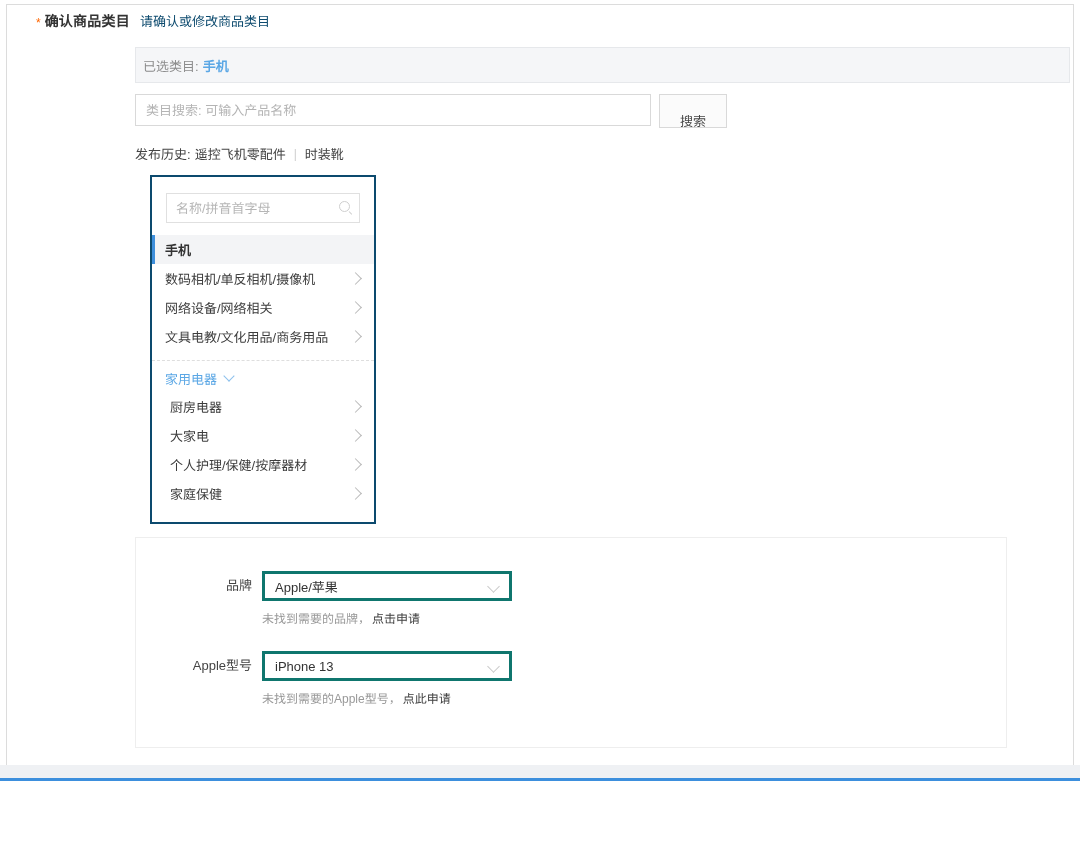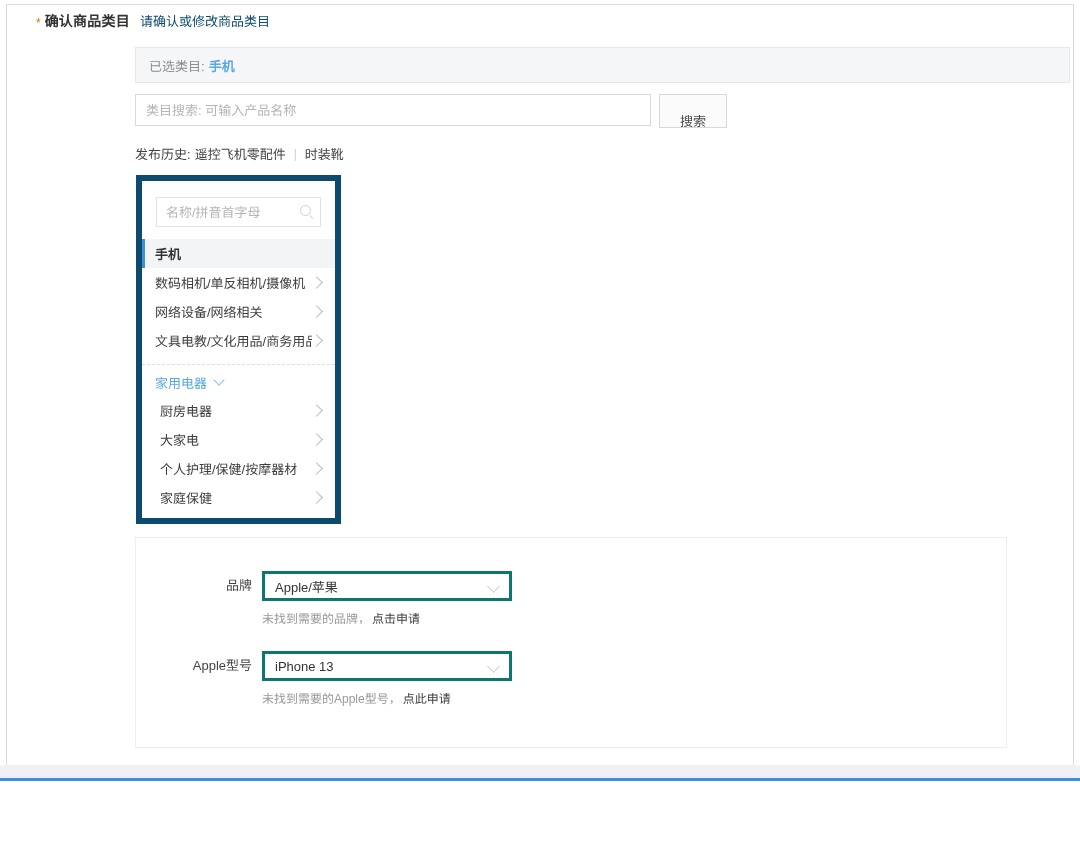--- a/index.html
+++ b/index.html
@@ -79,21 +79,21 @@
     position: absolute;
     left: 135px;
     top: 47px;
     width: 935px;
     height: 36px;
     background: #f5f6f8;
     border: 1px solid #e6e8eb;
     box-sizing: border-box;
     display: flex;
     align-items: center;
-    padding-left: 13px;
+    padding-left: 7px;
   }
   .selected-banner .sel-label {
     color: #8c8c8c;
     font-size: 13px;
   }
   .selected-banner .sel-value {
     color: #5ba7e5;
     font-size: 13px;
     font-weight: bold;
     margin-left: 4px;
@@ -156,26 +156,26 @@
   .history .hist-item { color: #444; cursor: pointer; }
   .history .hist-sep {
     color: #cfcfcf;
     margin: 0 8px;
     font-size: 12px;
   }
 
   
   .cat-panel {
     position: absolute;
-    left: 136px;
+    left: 150px;
     top: 175px;
-    width: 205px;
+    width: 226px;
     height: 349px;
     box-sizing: border-box;
-    border: 6px solid #0c4a6e;
+    border: 2px solid #0c4a6e;
     background: #ffffff;
     overflow: hidden;
   }
   .cat-filter-wrap {
     padding: 16px 14px 12px 14px;
   }
   .cat-filter-box {
     position: relative;
     height: 30px;
   }

